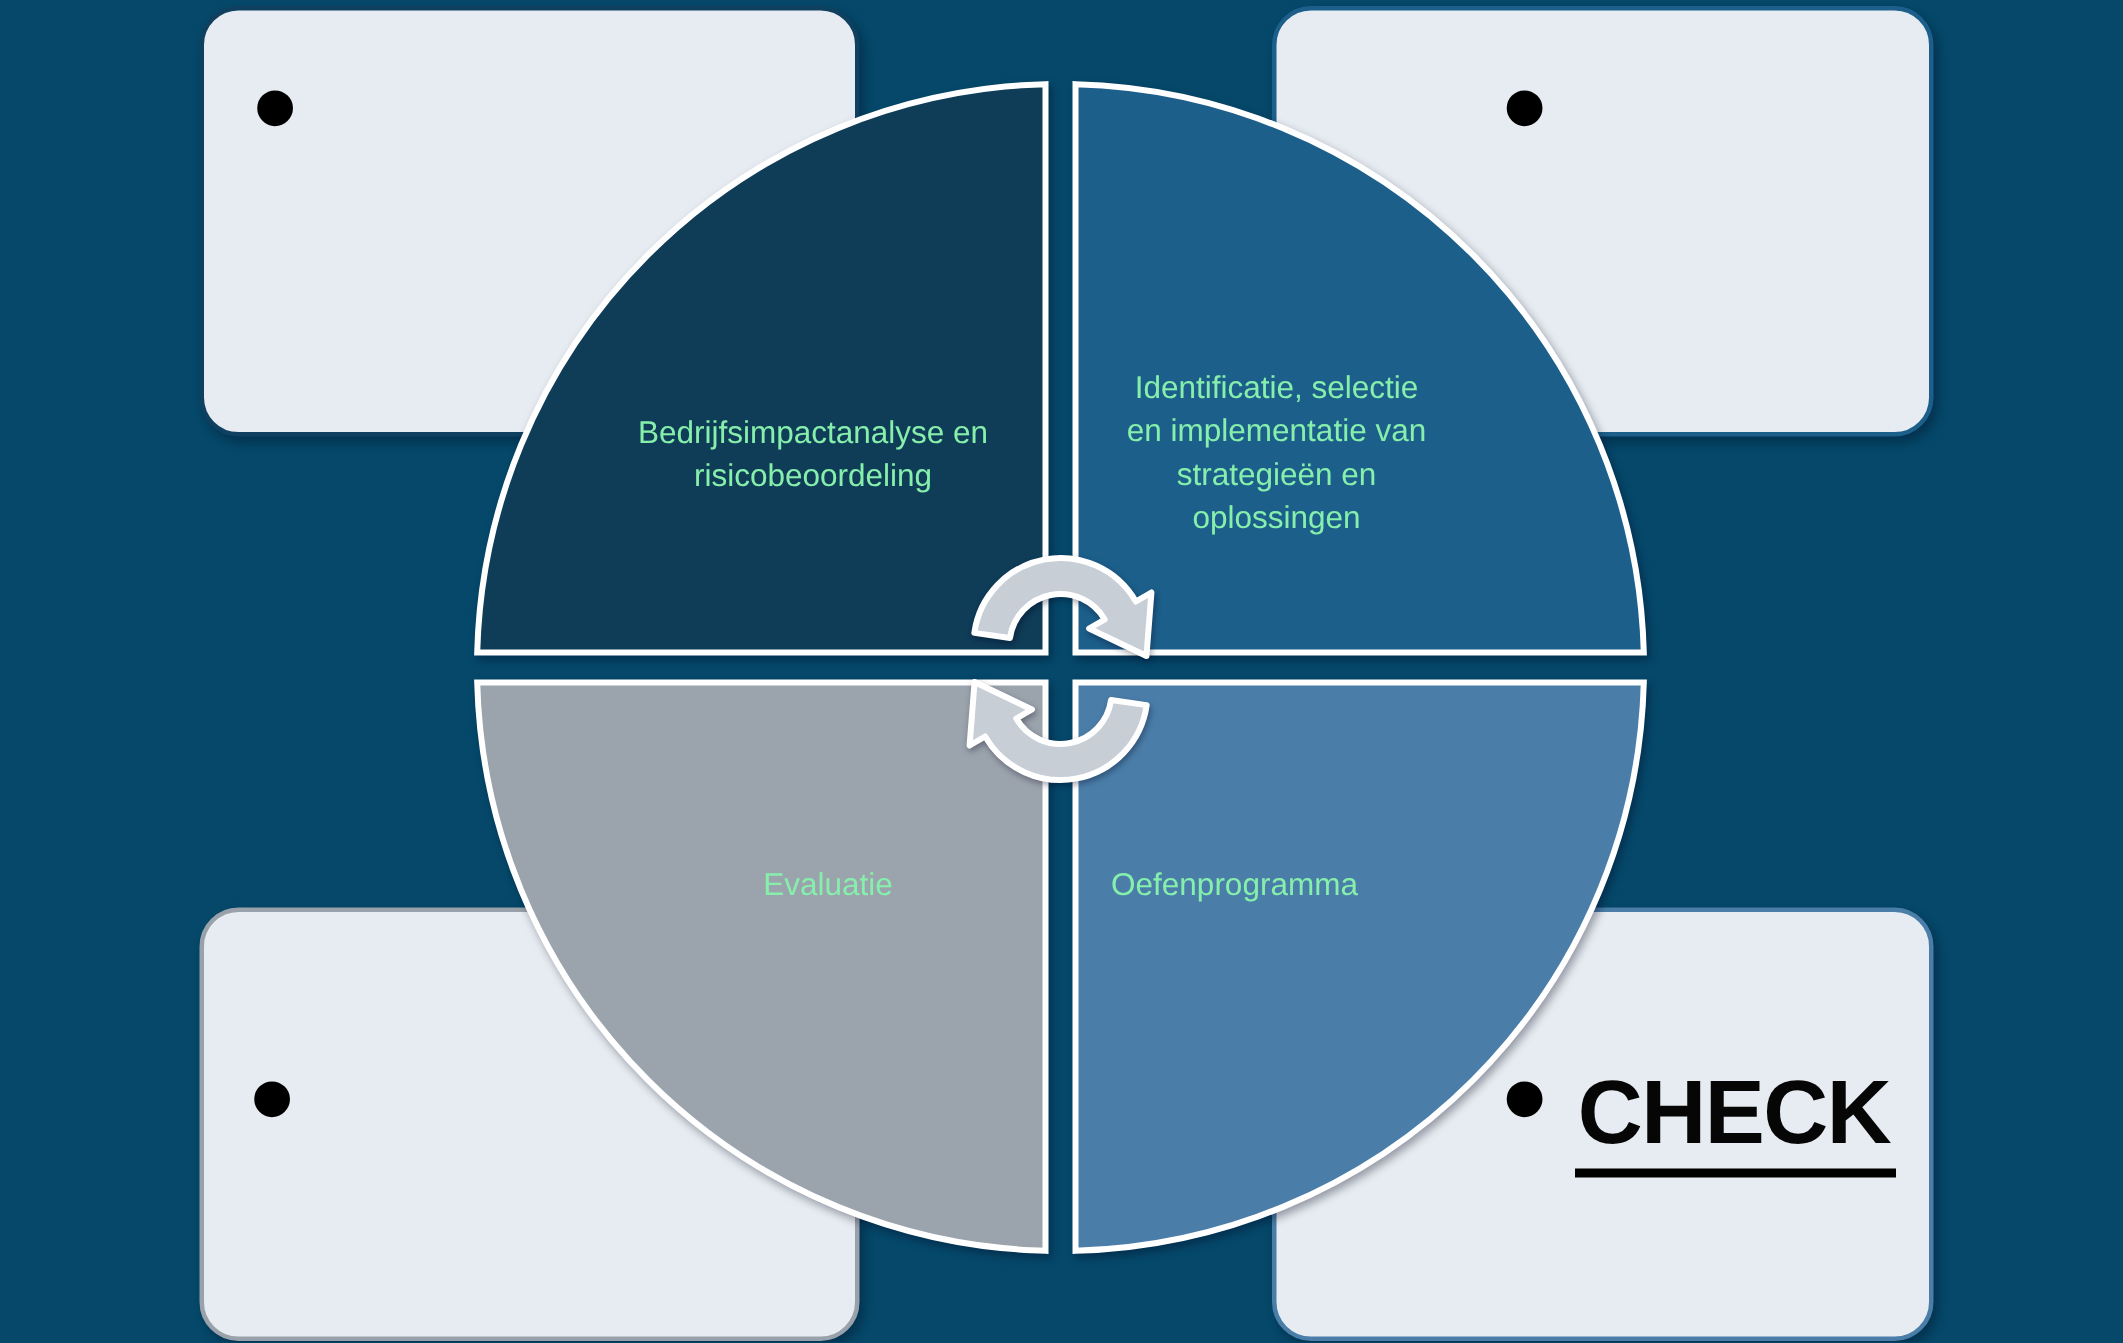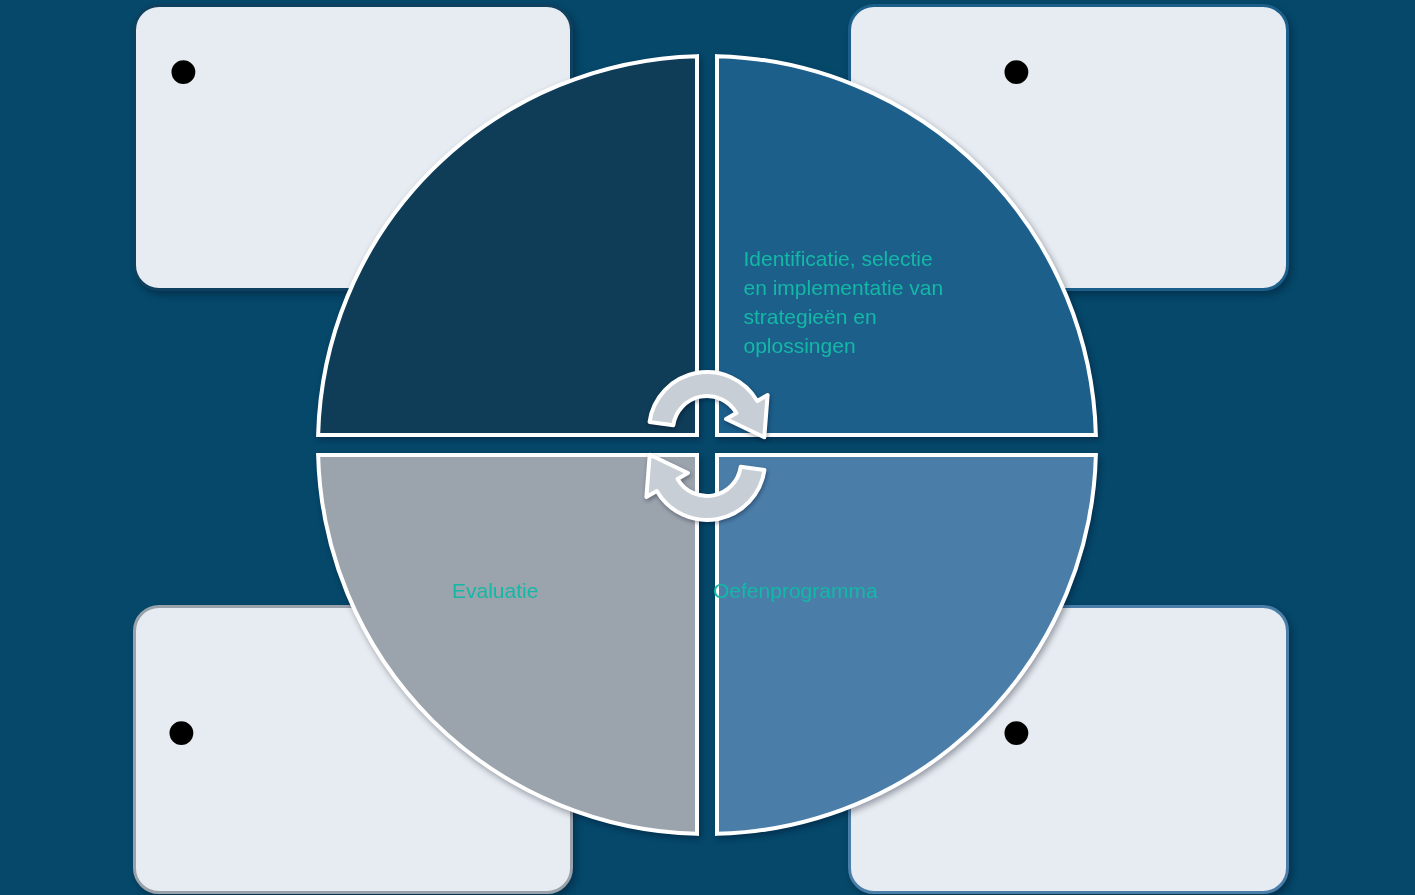--- a/index.html
+++ b/index.html
@@ -36,21 +36,21 @@
   
   .cycle { position:absolute; left:0; top:0; z-index:2; }
   .quadrants path { stroke:#FFFFFF; stroke-width:4; }
   .quadrants { filter:drop-shadow(2px 3px 3px rgba(0,0,25,0.35)); }
   .arrows path { stroke:#FFFFFF; stroke-width:4; stroke-linejoin:round; }
   .arrows { filter:drop-shadow(1px 2px 2px rgba(0,0,25,0.35)); }
 
   
   .qlabel {
     position:absolute; z-index:3; transform:translate(-50%,-50%);
-    text-align:left; color:#14b8a6; font-size:21px; line-height:29px;
+    text-align:center; color:#86efac; font-size:21px; line-height:29px;
   }
   .qlabel-tl { left:542px; top:303px; width:250px; }
   .qlabel-tr { left:851px; top:302px; width:215px; }
   .qlabel-bl { left:552px; top:590px; width:200px; }
   .qlabel-br { left:823px; top:590px; width:220px; }
 </style>
 </head>
 <body>
 
 <div class="stage">
@@ -69,20 +69,21 @@
 
   <div class="card card-act">
     <div class="card-content">
       <span class="bullet">•</span>
     </div>
   </div>
 
   <div class="card card-check">
     <div class="card-content">
       <span class="bullet">•</span>
+      <span class="card-label">CHECK</span>
     </div>
   </div>
 
   <svg class="cycle" width="1415" height="895" viewBox="0 0 1415 895">
     <g class="quadrants">
       <path d="M 697 435 L 318.13 435 A 389 389 0 0 1 697 56.13 Z" fill="#0F3C57"></path>
       <path d="M 717 435 L 717 56.13 A 389 389 0 0 1 1095.87 435 Z" fill="#1C5F8B"></path>
       <path d="M 717 455 L 1095.87 455 A 389 389 0 0 1 717 833.87 Z" fill="#4A7EA9"></path>
       <path d="M 697 455 L 697 833.87 A 389 389 0 0 1 318.13 455 Z" fill="#9BA3AC"></path>
     </g>
@@ -99,17 +100,18 @@
                A 58 58 0 0 1 757.23 401.00
                L 767.62 395.00
                L 764.30 437.30
                L 726.05 419.00
                L 736.44 413.00
                A 34 34 0 0 0 673.33 425.27
                Z" fill="#C8CED6"></path>
     </g>
   </svg>
 
+  <div class="qlabel qlabel-tl">Bedrijfsimpactanalyse en risicobeoordeling</div>
   <div class="qlabel qlabel-tr">Identificatie, selectie en implementatie van strategieën en oplossingen</div>
   <div class="qlabel qlabel-bl">Evaluatie</div>
   <div class="qlabel qlabel-br">Oefenprogramma</div>
 
 </div>
 
 </body></html>

